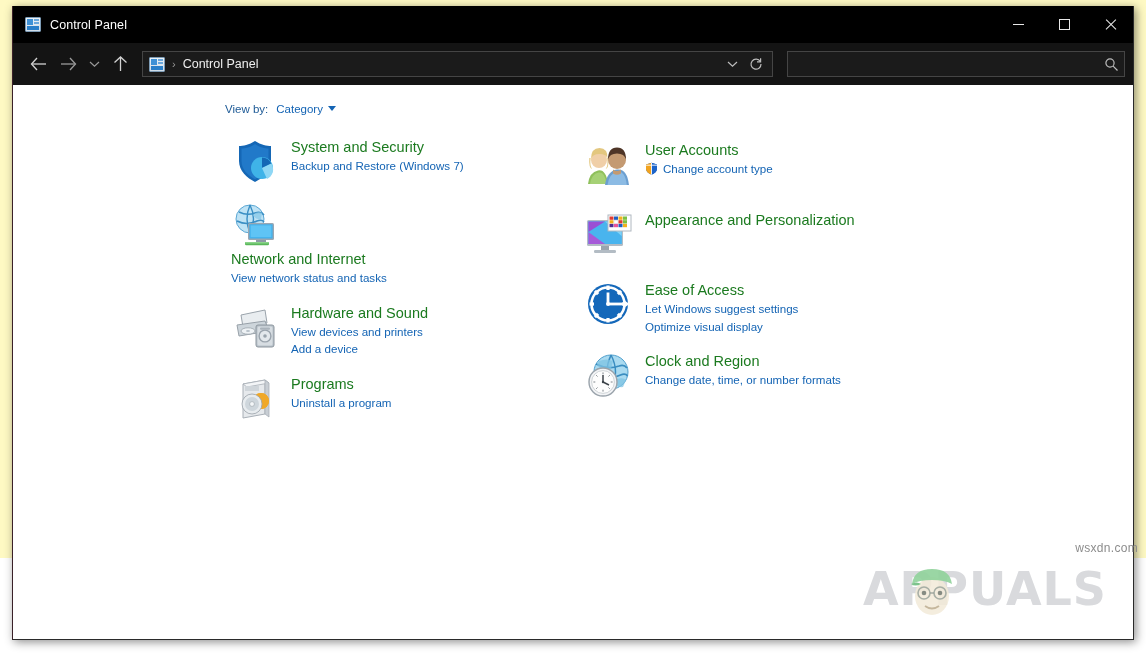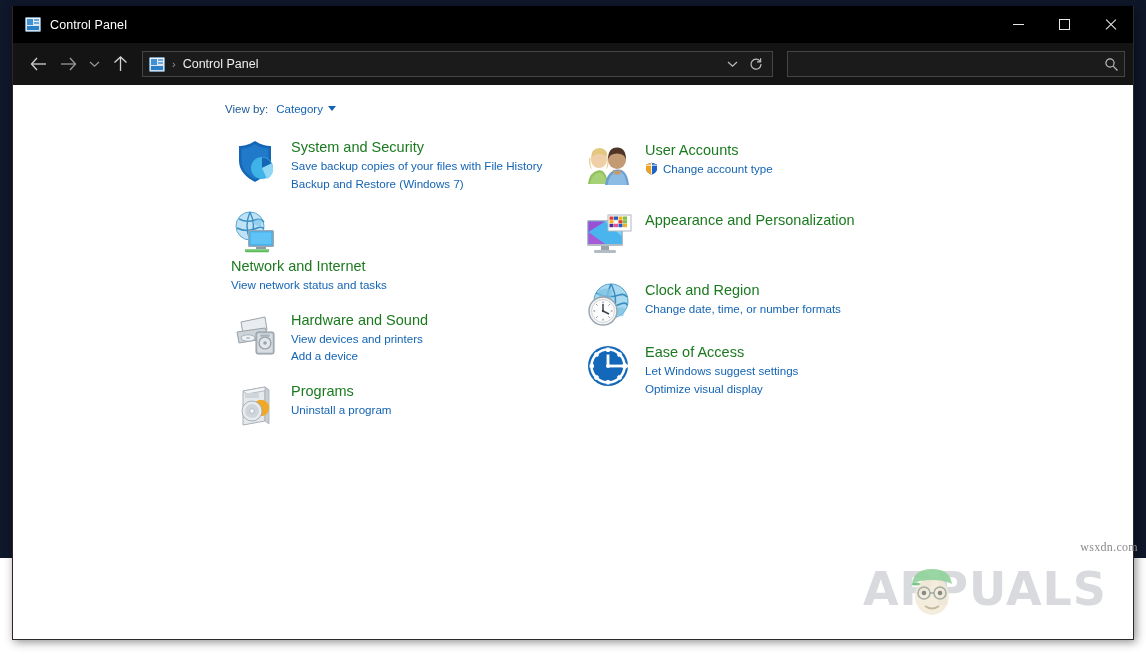--- a/index.html
+++ b/index.html
@@ -9,21 +9,21 @@
     width: 1146px;
     height: 655px;
     overflow: hidden;
     font-family: "Liberation Sans", sans-serif;
   }
 
   #root {
     position: relative;
     width: 1146px;
     height: 558px;
-    background: #0f172a;
+    background: #fef9c3;
   }
 
   
   .window {
     position: absolute;
     left: 12px;
     top: 6px;
     width: 1122px;
     height: 634px;
     background: #ffffff;
@@ -334,21 +334,21 @@
     width: 62px;
     height: 62px;
   }
 
   .sitetag {
     position: absolute;
     right: 8px;
     bottom: 3px;
     font-size: 12px;
     color: #8c8c8c;
-    font-family: Liberation Serif, serif;
+    font-family: Liberation Sans, sans-serif;
     letter-spacing: 0.3px;
   }
 </style>
 </head>
 <body>
 
 <div id="root">
 
   <div class="window">
 
@@ -458,23 +458,20 @@
               <svg width="48" height="48" viewBox="0 0 48 48">
                 <path d="M24 4 C18 8 12 9 8 9 L8 24 C8 34 16 41 24 45 C32 41 40 34 40 24 L40 9 C36 9 30 8 24 4 Z" fill="#1567b5"></path>
                 <path d="M24 7 C19 10.5 14 11.5 10.5 11.5 L10.5 24 C10.5 32.5 17 38.6 24 42.2 C31 38.6 37.5 32.5 37.5 24 L37.5 11.5 C34 11.5 29 10.5 24 7 Z" fill="#2179c9"></path>
                 <circle cx="31" cy="31" r="11" fill="#3fb3e8"></circle>
                 <path d="M31 31 L31 20.5 A10.5 10.5 0 0 1 40.3 26.5 Z" fill="#1567b5"></path>
                 <path d="M31 31 L40.3 26.5 A10.5 10.5 0 0 1 36 42 Z" fill="#8fd7f5"></path>
               </svg>
             </div>
             <div class="cat-body">
               <div class="cat-title">System and Security</div>
-              <div class="cat-link">
-                <span>Save backup copies of your files with File History</span>
-              </div>
               <div class="cat-link">
                 <span>Backup and Restore (Windows 7)</span>
               </div>
             </div>
           </div>
 
           <div class="category" style="margin-top:6px;flex-direction:column;">
             <div class="cat-icon">
               <svg width="48" height="48" viewBox="0 0 48 48">
                 <circle cx="19" cy="18" r="14" fill="#bfe3f5"></circle>
@@ -613,20 +610,53 @@
                   <rect x="33.5" y="13.9" width="4" height="3.3" fill="#1f5fbf"></rect>
                   <rect x="38" y="13.9" width="4" height="3.3" fill="#f2b01e"></rect>
                 </g>
               </svg>
             </div>
             <div class="cat-body">
               <div class="cat-title">Appearance and Personalization</div>
             </div>
           </div>
 
+          <div class="category">
+            <div class="cat-icon">
+              <svg width="48" height="48" viewBox="0 0 48 48">
+                <circle cx="23" cy="24" r="20" fill="#1468ba"></circle>
+                <circle cx="23" cy="24" r="16.5" fill="none" stroke="#ffffff" stroke-width="2.6"></circle>
+                <g stroke="#ffffff" stroke-width="3.2">
+                  <path d="M23 5.5 V10"></path>
+                  <path d="M23 38 V42.5"></path>
+                  <path d="M4.5 24 H9"></path>
+                  <path d="M37 24 H41.5"></path>
+                  <path d="M9.9 10.9 L13.1 14.1"></path>
+                  <path d="M32.9 33.9 L36.1 37.1"></path>
+                  <path d="M36.1 10.9 L32.9 14.1"></path>
+                  <path d="M13.1 33.9 L9.9 37.1"></path>
+                </g>
+                <circle cx="23" cy="24" r="11" fill="#1468ba"></circle>
+                <path d="M23 24 V12.5" stroke="#ffffff" stroke-width="2.8"></path>
+                <path d="M23 24 H41" stroke="#ffffff" stroke-width="2.8"></path>
+                <path d="M38 19.5 L44.5 24 L38 28.5 Z" fill="#ffffff"></path>
+                <circle cx="23" cy="24" r="2" fill="#ffffff"></circle>
+              </svg>
+            </div>
+            <div class="cat-body">
+              <div class="cat-title">Ease of Access</div>
+              <div class="cat-link">
+                <span>Let Windows suggest settings</span>
+              </div>
+              <div class="cat-link">
+                <span>Optimize visual display</span>
+              </div>
+            </div>
+          </div>
+
           <div class="category" style="margin-bottom:14px;">
             <div class="cat-icon">
               <svg width="48" height="48" viewBox="0 0 48 48">
                 <circle cx="26" cy="21" r="17" fill="#a9daf0"></circle>
                 <circle cx="26" cy="21" r="17" fill="none" stroke="#4f9fcd" stroke-width="1"></circle>
                 <path d="M11 13 q12 6 23 2 q5 -2 8 2" stroke="#3a8dc0" stroke-width="1.8" fill="none"></path>
                 <path d="M9.5 24 q14 6 26 0 q5 -2 7 1" stroke="#3a8dc0" stroke-width="1.8" fill="none"></path>
                 <path d="M26 4 q-8 17 0 34" stroke="#3a8dc0" stroke-width="1.5" fill="none"></path>
                 <path d="M26 4 q9 17 0 34" stroke="#3a8dc0" stroke-width="1.5" fill="none"></path>
                 <path d="M14 10 q8 -3 14 0 l-2 8 q-10 2 -14 -4z" fill="#7fc3e3" opacity="0.75"></path>
@@ -649,53 +679,20 @@
               </svg>
             </div>
             <div class="cat-body">
               <div class="cat-title">Clock and Region</div>
               <div class="cat-link">
                 <span>Change date, time, or number formats</span>
               </div>
             </div>
           </div>
 
-          <div class="category">
-            <div class="cat-icon">
-              <svg width="48" height="48" viewBox="0 0 48 48">
-                <circle cx="23" cy="24" r="20" fill="#1468ba"></circle>
-                <circle cx="23" cy="24" r="16.5" fill="none" stroke="#ffffff" stroke-width="2.6"></circle>
-                <g stroke="#ffffff" stroke-width="3.2">
-                  <path d="M23 5.5 V10"></path>
-                  <path d="M23 38 V42.5"></path>
-                  <path d="M4.5 24 H9"></path>
-                  <path d="M37 24 H41.5"></path>
-                  <path d="M9.9 10.9 L13.1 14.1"></path>
-                  <path d="M32.9 33.9 L36.1 37.1"></path>
-                  <path d="M36.1 10.9 L32.9 14.1"></path>
-                  <path d="M13.1 33.9 L9.9 37.1"></path>
-                </g>
-                <circle cx="23" cy="24" r="11" fill="#1468ba"></circle>
-                <path d="M23 24 V12.5" stroke="#ffffff" stroke-width="2.8"></path>
-                <path d="M23 24 H41" stroke="#ffffff" stroke-width="2.8"></path>
-                <path d="M38 19.5 L44.5 24 L38 28.5 Z" fill="#ffffff"></path>
-                <circle cx="23" cy="24" r="2" fill="#ffffff"></circle>
-              </svg>
-            </div>
-            <div class="cat-body">
-              <div class="cat-title">Ease of Access</div>
-              <div class="cat-link">
-                <span>Let Windows suggest settings</span>
-              </div>
-              <div class="cat-link">
-                <span>Optimize visual display</span>
-              </div>
-            </div>
-          </div>
-
         </div>
       </div>
 
       <div class="watermark">
         <span class="wm-text">APPUALS</span>
         <span class="wm-face">
           <svg width="62" height="62" viewBox="0 0 62 62">
             <ellipse cx="31" cy="36" rx="17" ry="19" fill="#f2ead8" opacity="0.85"></ellipse>
             <path d="M11 24 q2 -15 20 -15 q18 0 20 15 q-7 -4 -20 -4 q-13 0 -20 4z" fill="#8fd29a" opacity="0.9"></path>
             <path d="M10 24 q6 -3 10 0 q-6 3 -10 0z" fill="#6fbd80" opacity="0.9"></path>

